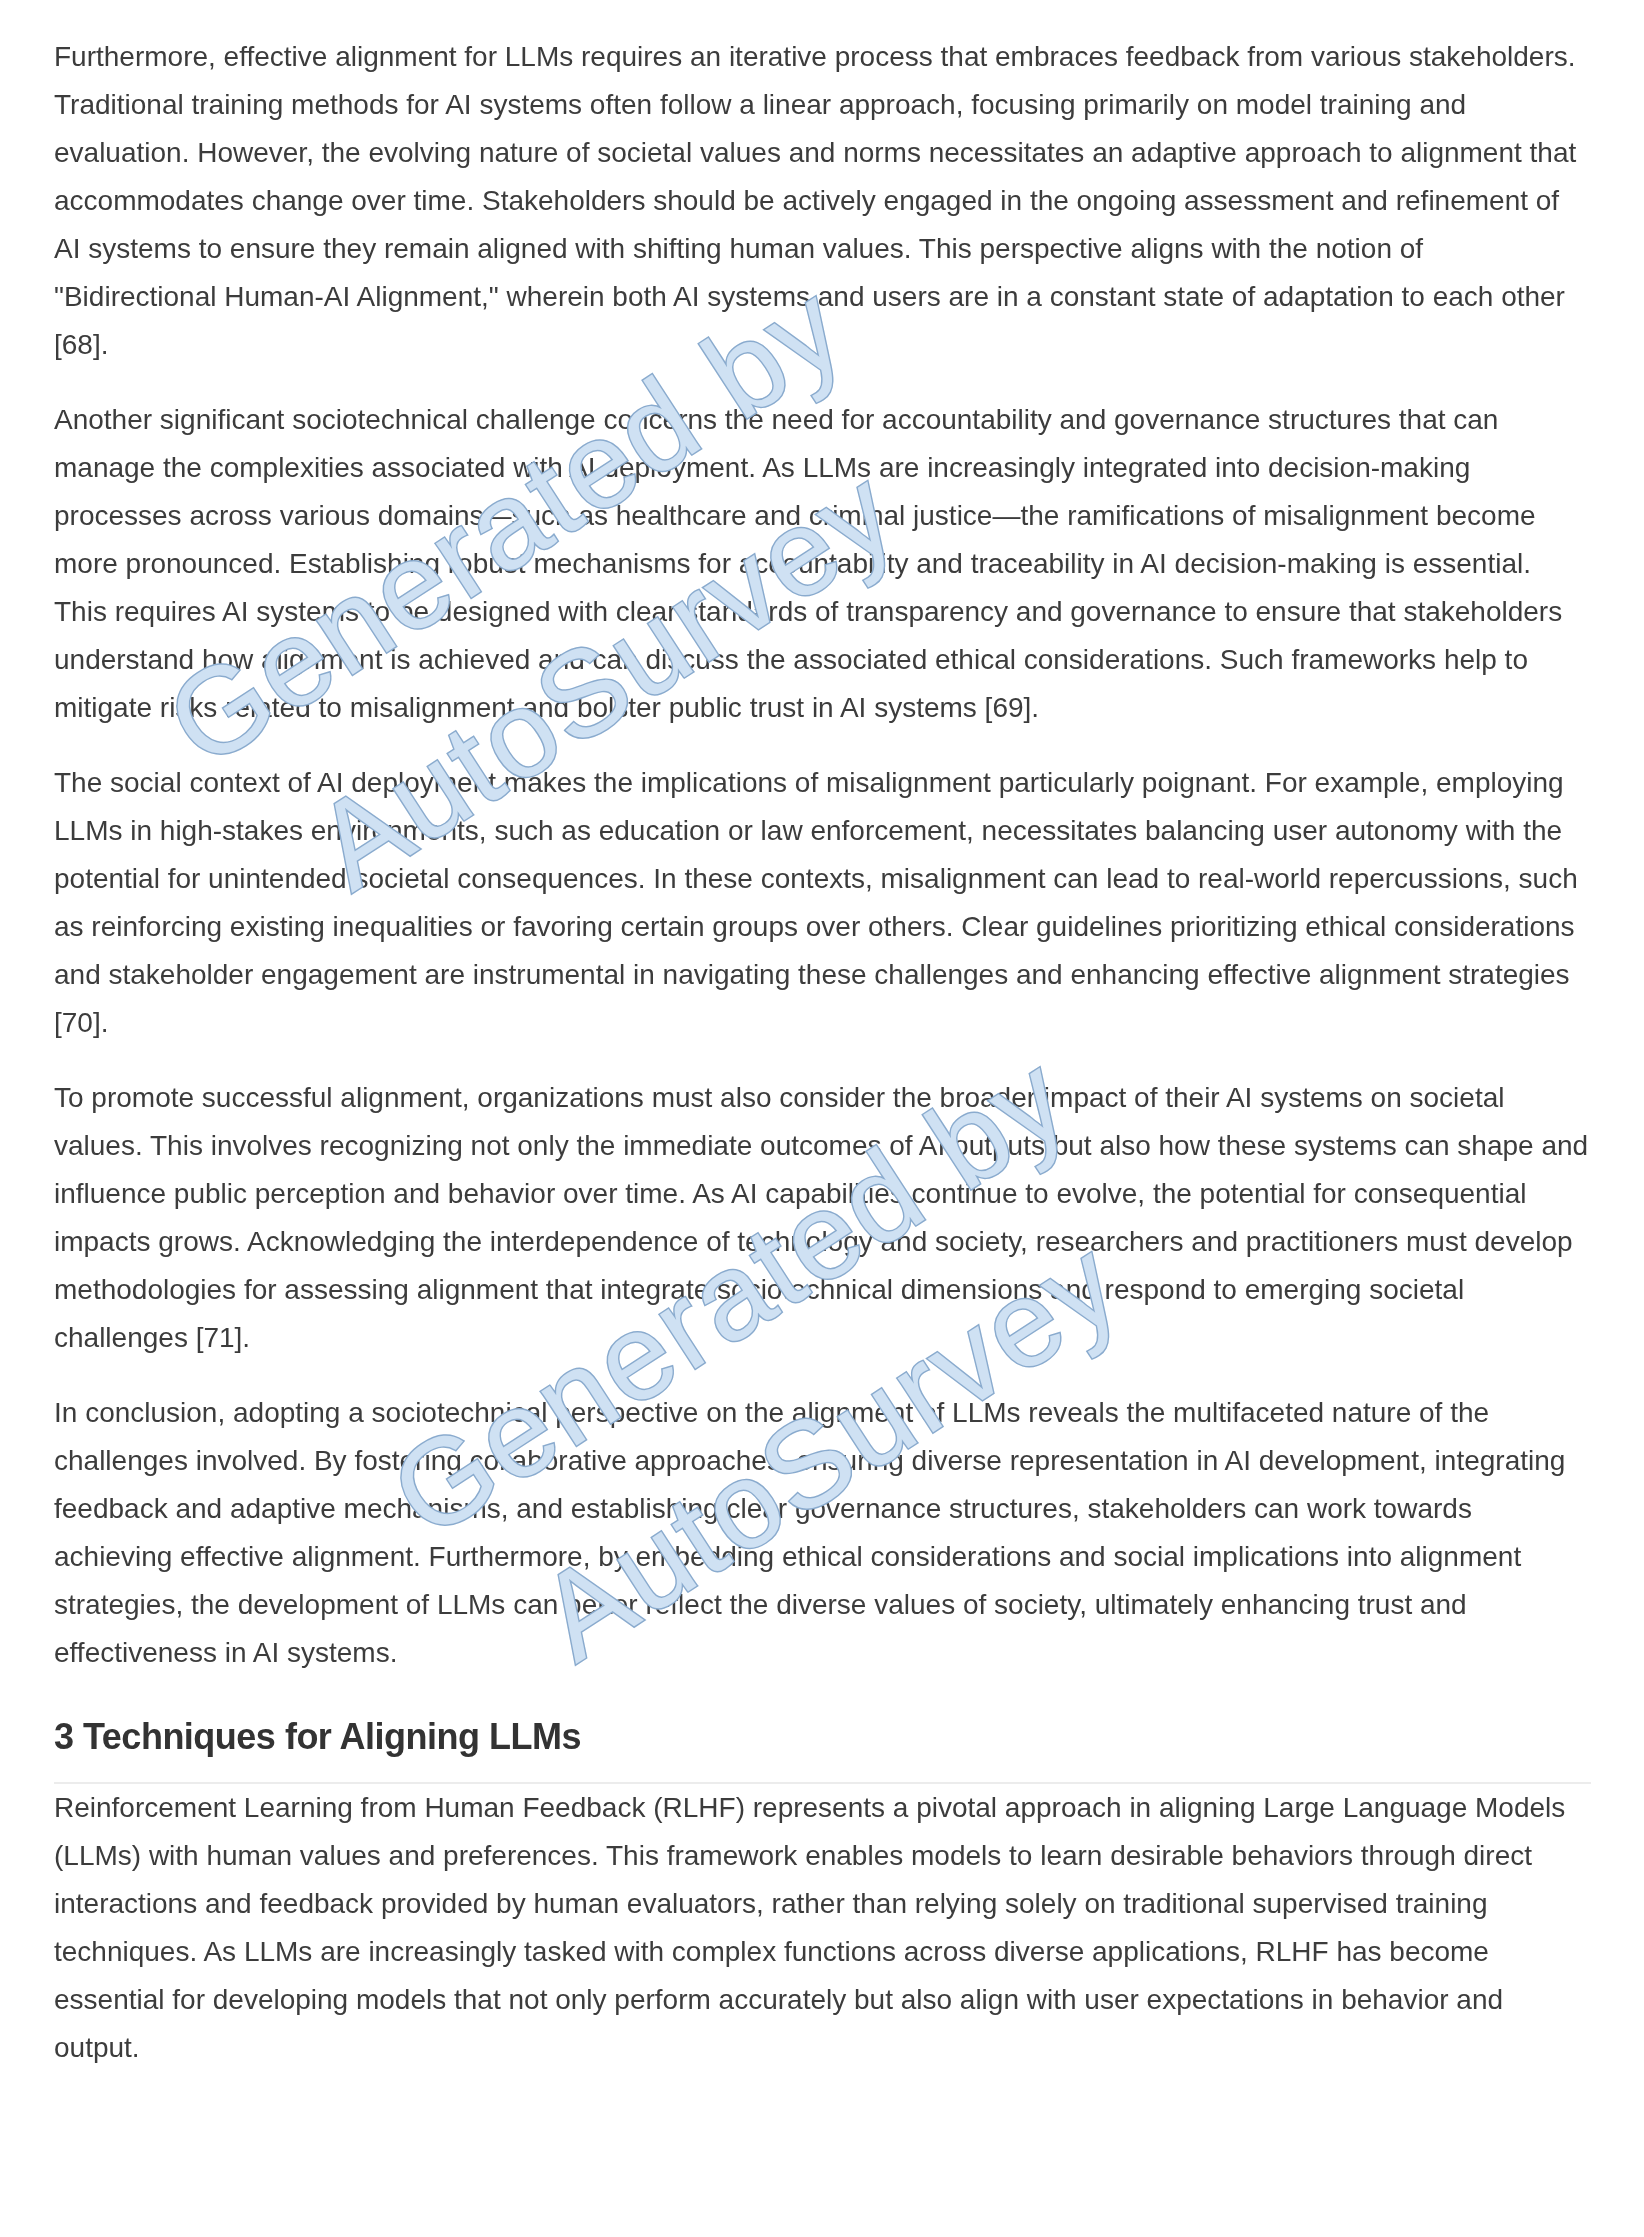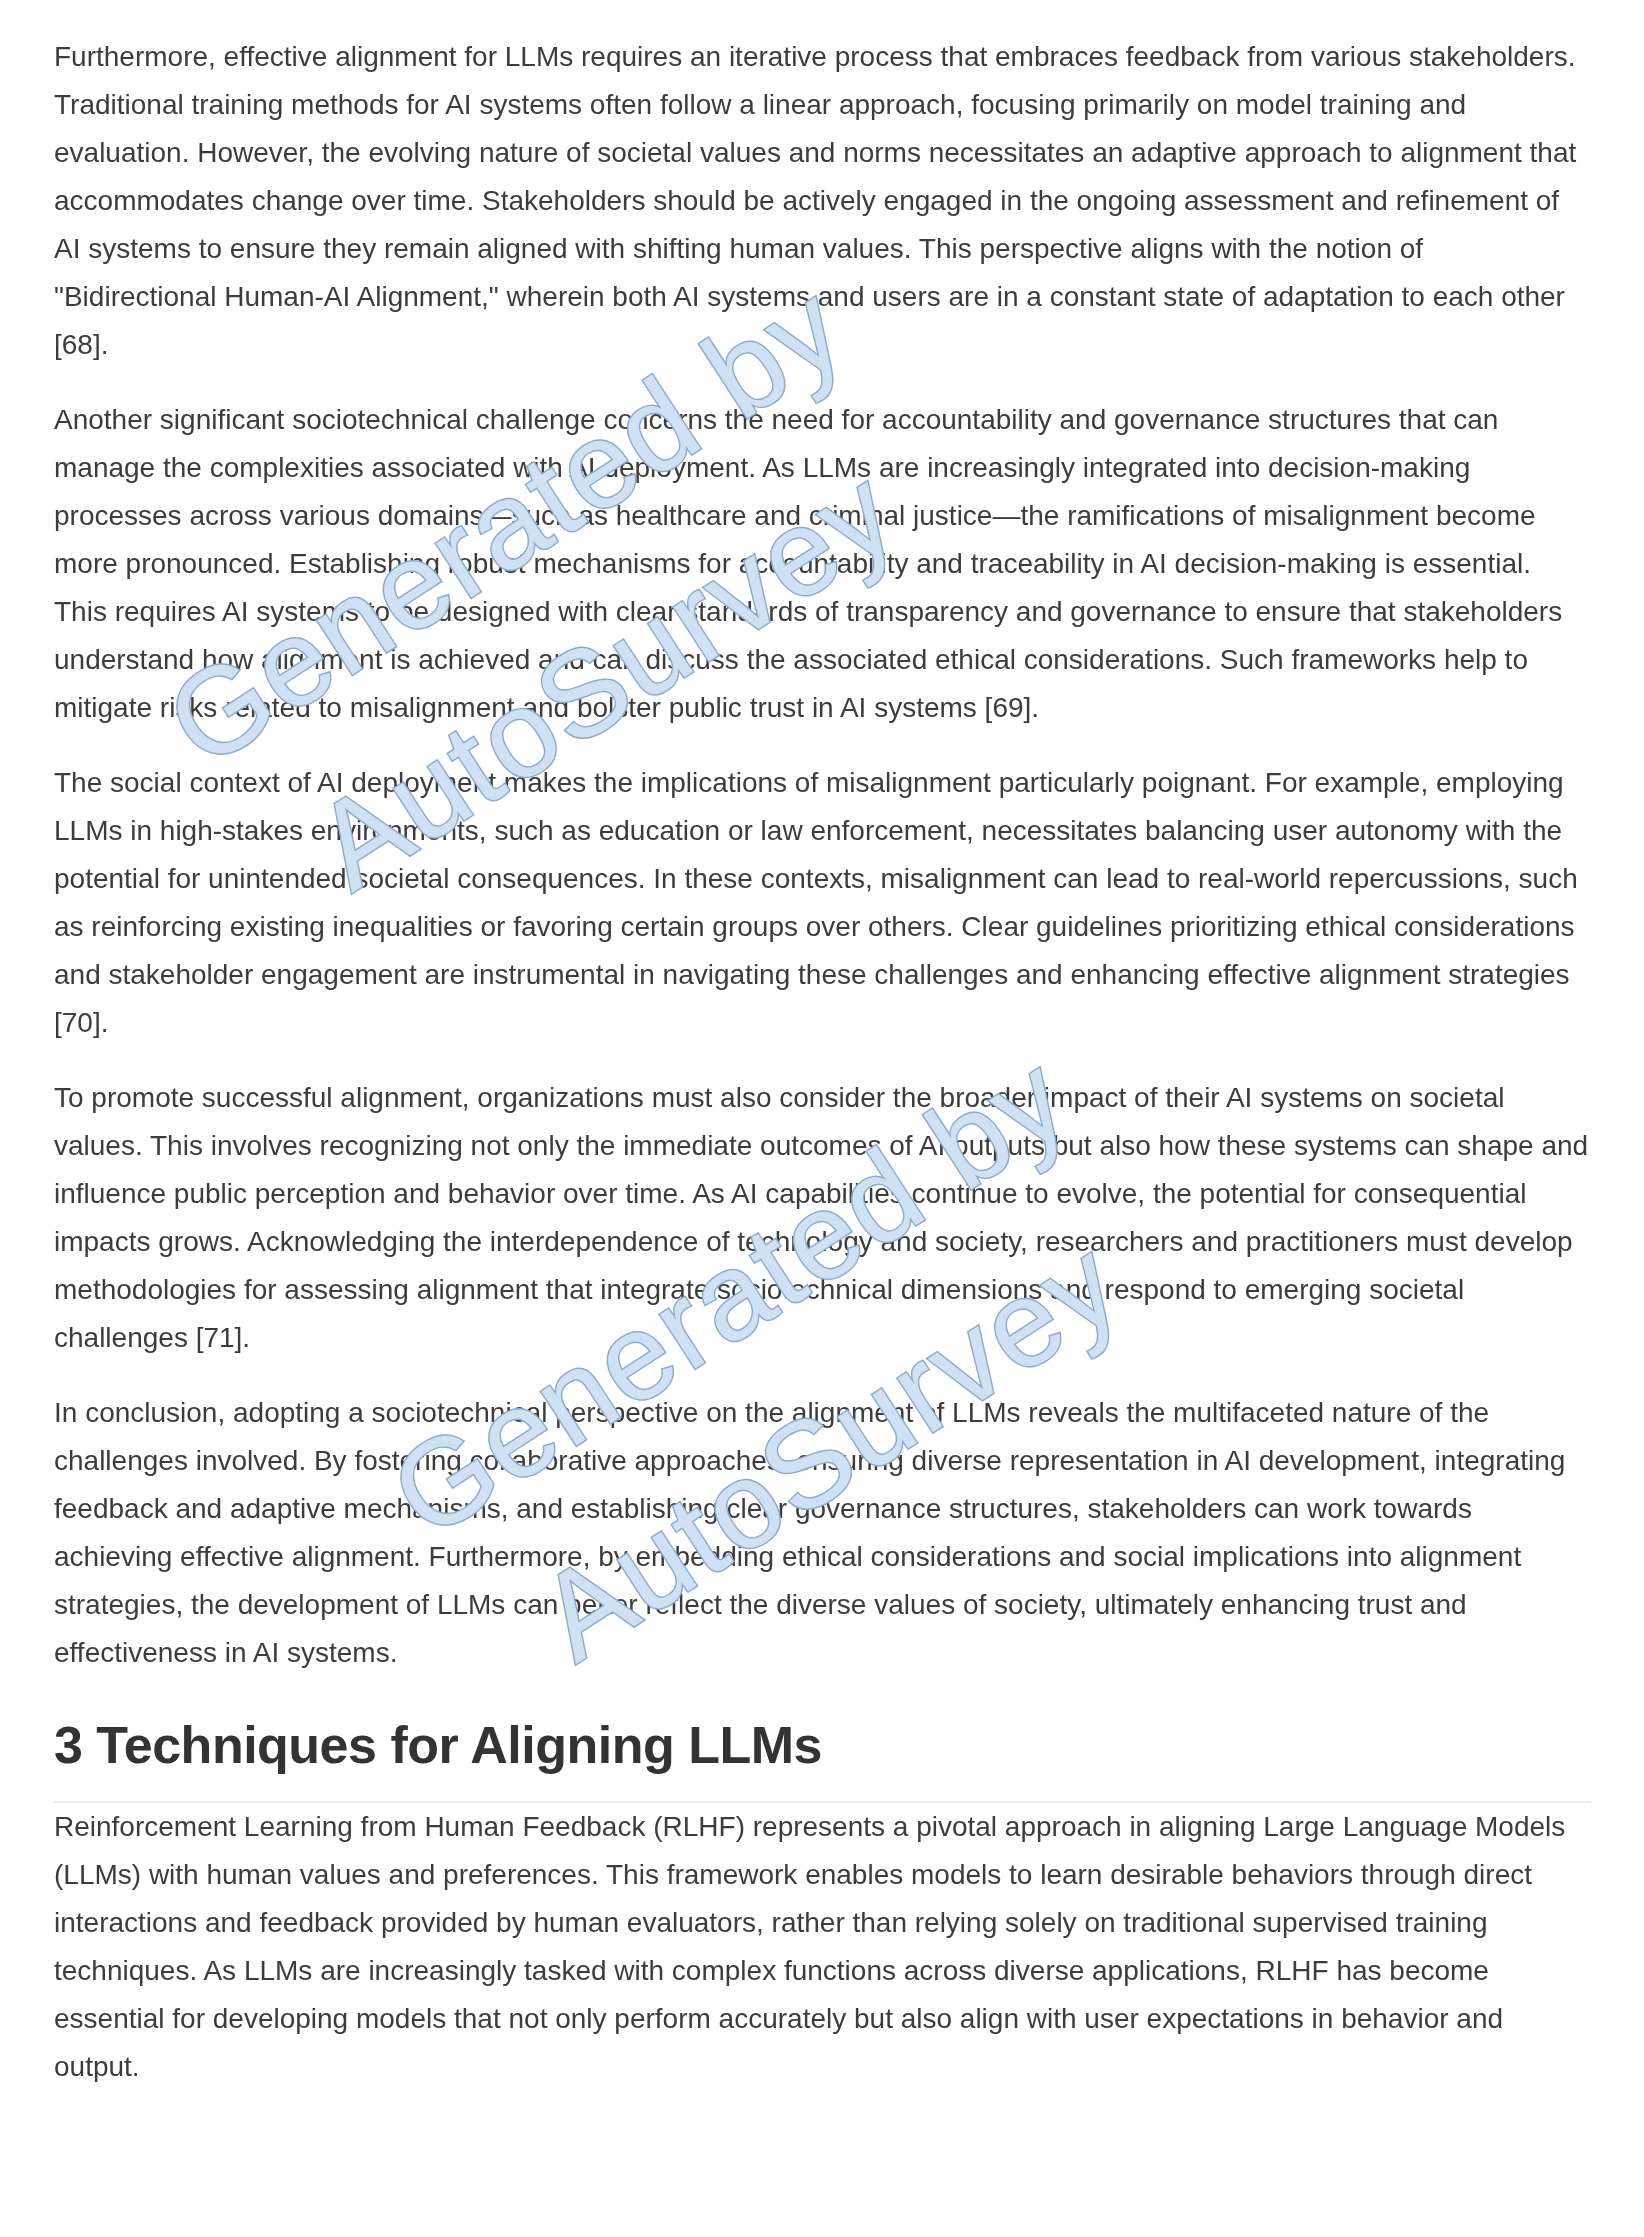--- a/index.html
+++ b/index.html
@@ -26,21 +26,21 @@
     font-size: 28px;
     line-height: 48px;
     color: #3c3c3c;
     text-align: left;
   }
 
   h1.section-heading {
     margin: 39px 0 0 0;
     padding: 0 0 25px 0;
     border-bottom: 2.9px solid #ececec;
-    font-size: 52px;
+    font-size: 36px;
     line-height: 1.15;
     font-weight: 700;
     color: #333333;
     letter-spacing: -0.5px;
   }
 
   h2.subsection-heading {
     margin: 41px 0 33px 0;
     font-size: 36px;
     line-height: 1.2;

